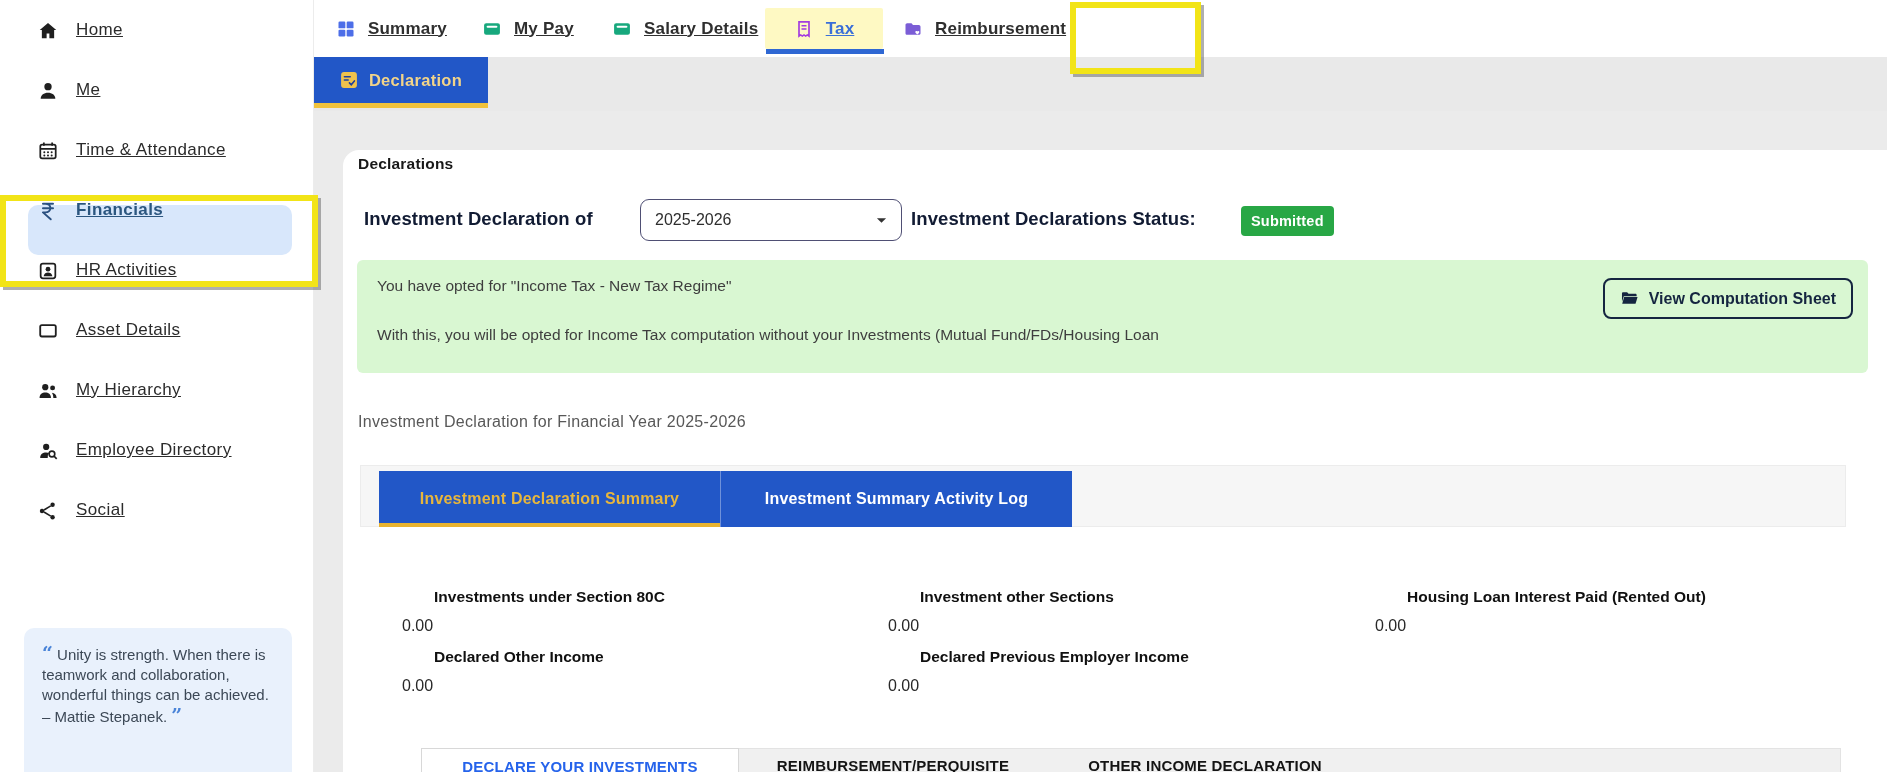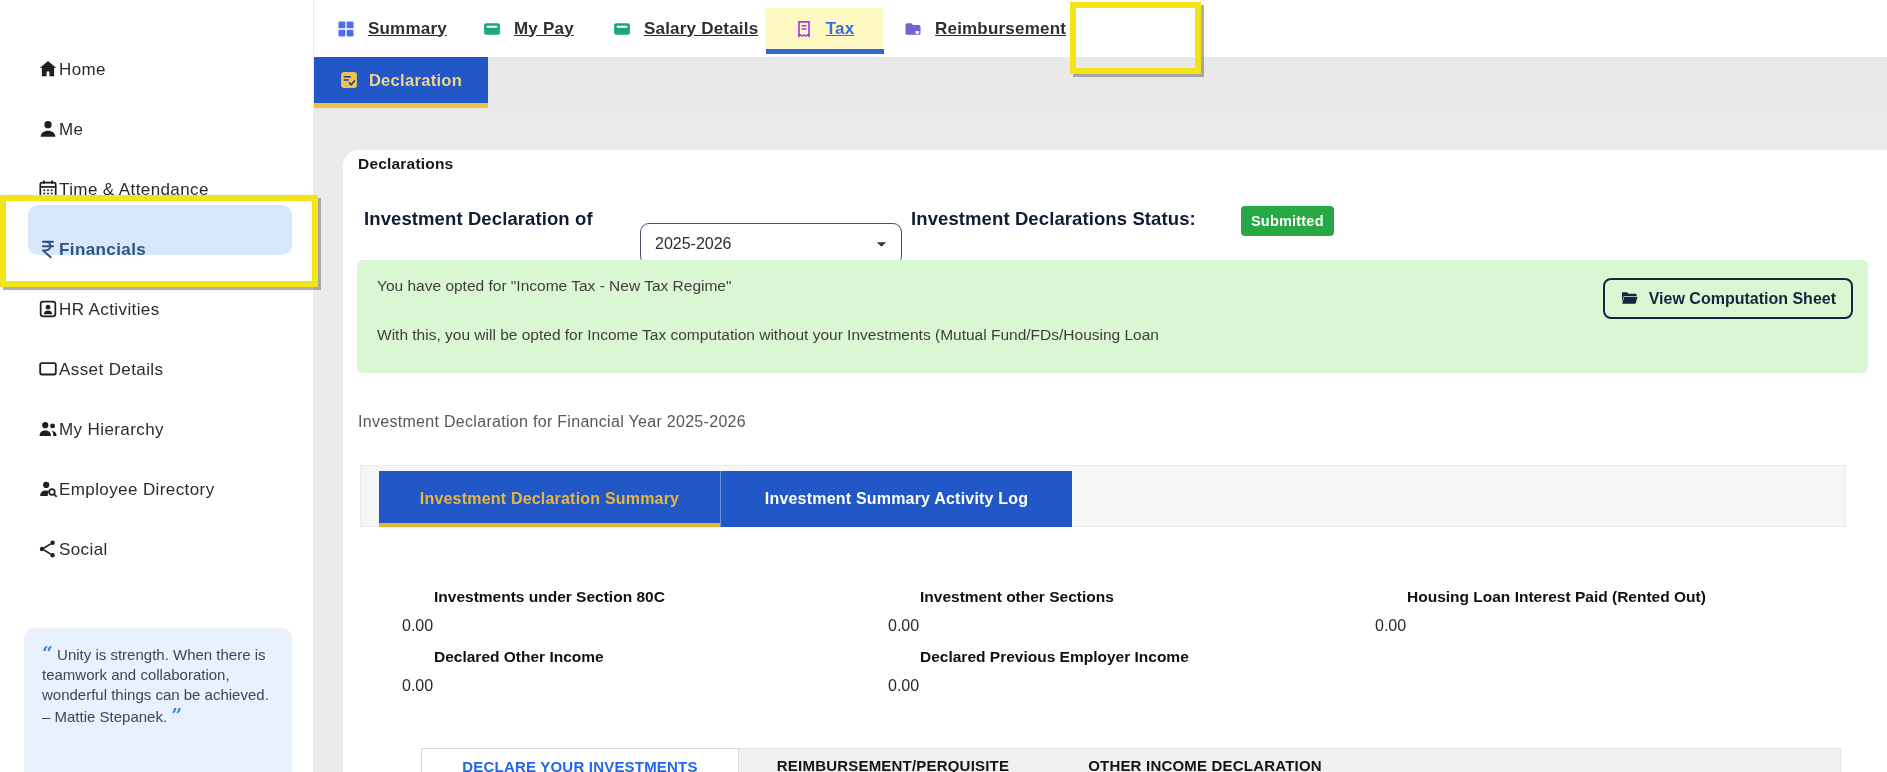--- a/index.html
+++ b/index.html
@@ -2,22 +2,22 @@
 <html><head>
 <meta charset="utf-8">
 <style>
   html,body{margin:0;padding:0;background:#fff;}
   .app{position:relative;width:1887px;height:772px;overflow:hidden;background:#fff;
        font-family:"Liberation Sans",sans-serif;-webkit-font-smoothing:antialiased;}
   
   .sidebar{position:absolute;left:0;top:0;width:313px;height:772px;background:#fff;
            border-right:1px solid #ececec;z-index:2;}
   .nav{position:absolute;top:20px;left:0;right:0;}
-  .nav-item{position:relative;height:60px;display:flex;align-items:flex-end;padding-left:37px;
-            font-size:17px;letter-spacing:.4px;color:#2b2b2b;font-weight:500;cursor:pointer;}
+  .nav-item{position:relative;height:60px;display:flex;align-items:flex-start;padding-left:37px;
+            gap:17px;font-size:17px;letter-spacing:.4px;color:#2b2b2b;font-weight:500;cursor:pointer;text-decoration:underline;}
   .nav-item .icn{width:22px;height:22px;flex:0 0 22px;display:flex;z-index:1;}
   .nav-item .icn svg{width:22px;height:22px;}
   .nav-item span{z-index:1;}
   .nav-item.active{color:#2b567f;font-weight:700;}
   .nav-item.active::before{content:"";position:absolute;left:28px;right:21px;top:5px;bottom:5px;
             background:#d8e7fb;border-radius:10px;}
   .quote{position:absolute;left:24px;top:586px;width:268px;height:158px;background:#e9f1fc;
          border-radius:10px;padding:15px 18px;box-sizing:border-box;font-size:15px;
          line-height:20px;color:#3c4856;margin-top:42px;}
   .qmark{color:#4a84d8;font-size:19px;font-weight:bold;font-family:"DejaVu Serif",serif;}
@@ -38,21 +38,21 @@
   .decl-tab .icn,.decl-tab .icn svg{width:20px;height:20px;display:flex;}
   .decl-underline{position:absolute;left:0;top:46px;width:175px;height:5px;background:#f0c23c;}
   
   .page{position:absolute;left:313px;top:111px;right:0;bottom:0;background:#ebebeb;}
   .card{position:absolute;left:30px;top:39px;right:0;bottom:-12px;background:#fff;
         border-top-left-radius:16px;}
   .h-decl{position:absolute;left:15px;top:5px;font-size:15.5px;font-weight:700;color:#181818;letter-spacing:.2px;}
   .lbl-big{position:absolute;font-size:18.5px;font-weight:600;color:#111b33;letter-spacing:.1px;}
   .year-select{position:absolute;left:297px;top:49px;width:262px;height:42px;border:1.6px solid #4f4f74;
                border-radius:9px;box-sizing:border-box;display:flex;align-items:center;padding:0 14px;
-               font-size:16px;color:#2e2e2e;cursor:pointer;background:#fff;margin-top:24px;}
+               font-size:16px;color:#2e2e2e;cursor:pointer;background:#fff;}
   .year-select .caret{margin-left:auto;display:flex;}
   .badge{position:absolute;left:898px;top:56px;height:30px;background:#28a745;color:#fff;
          font-size:14.5px;font-weight:700;border-radius:4px;display:flex;align-items:center;
          padding:0 10px;letter-spacing:.2px;}
   .notice{position:absolute;left:14px;top:110px;width:1511px;height:113px;background:#d9f7d2;border-radius:6px;}
   .notice .nline{position:absolute;left:20px;font-size:15.5px;color:#3e3e3e;line-height:25px;}
   .n1{top:13px;} .n2{top:62px;} .n3{top:87px;}
   .view-btn{position:absolute;right:15px;top:18px;height:41px;border:2px solid #152540;border-radius:8px;
             background:transparent;color:#152540;font-size:16px;font-weight:600;display:flex;
             align-items:center;gap:10px;padding:0 15px;cursor:pointer;box-sizing:border-box;

